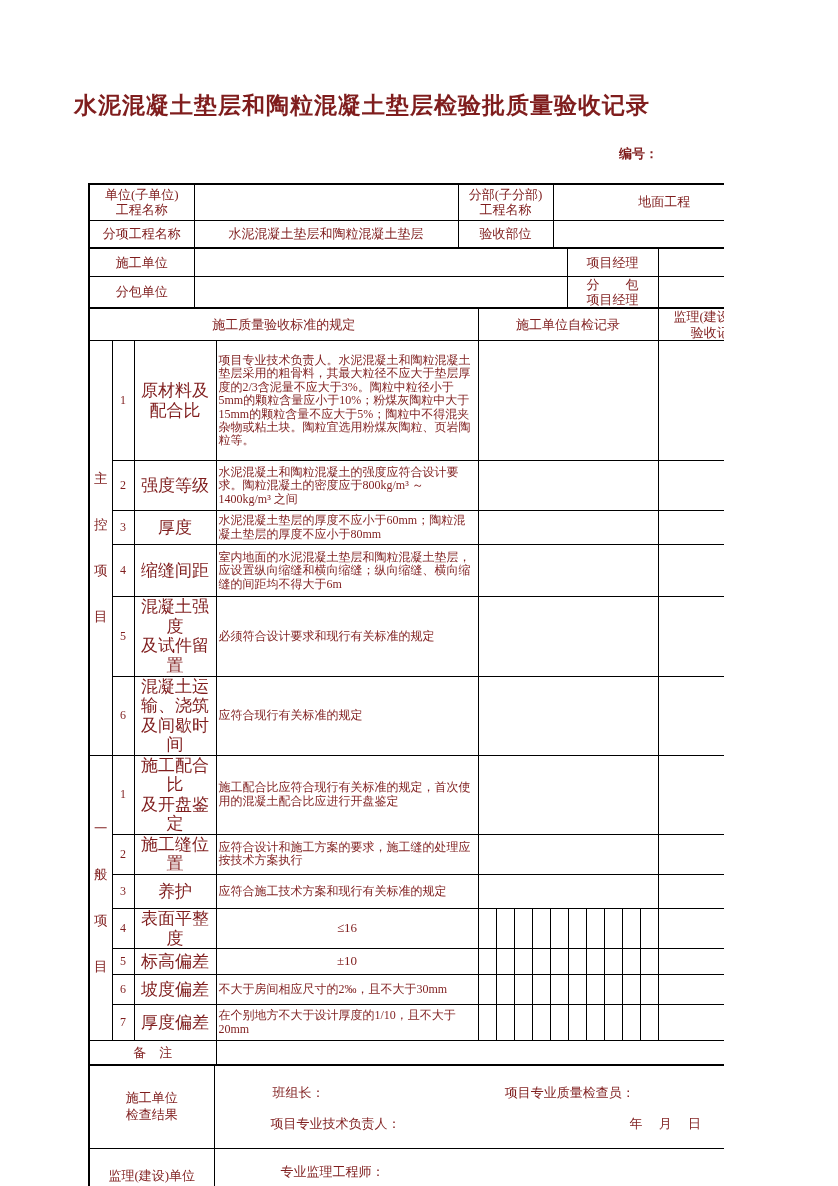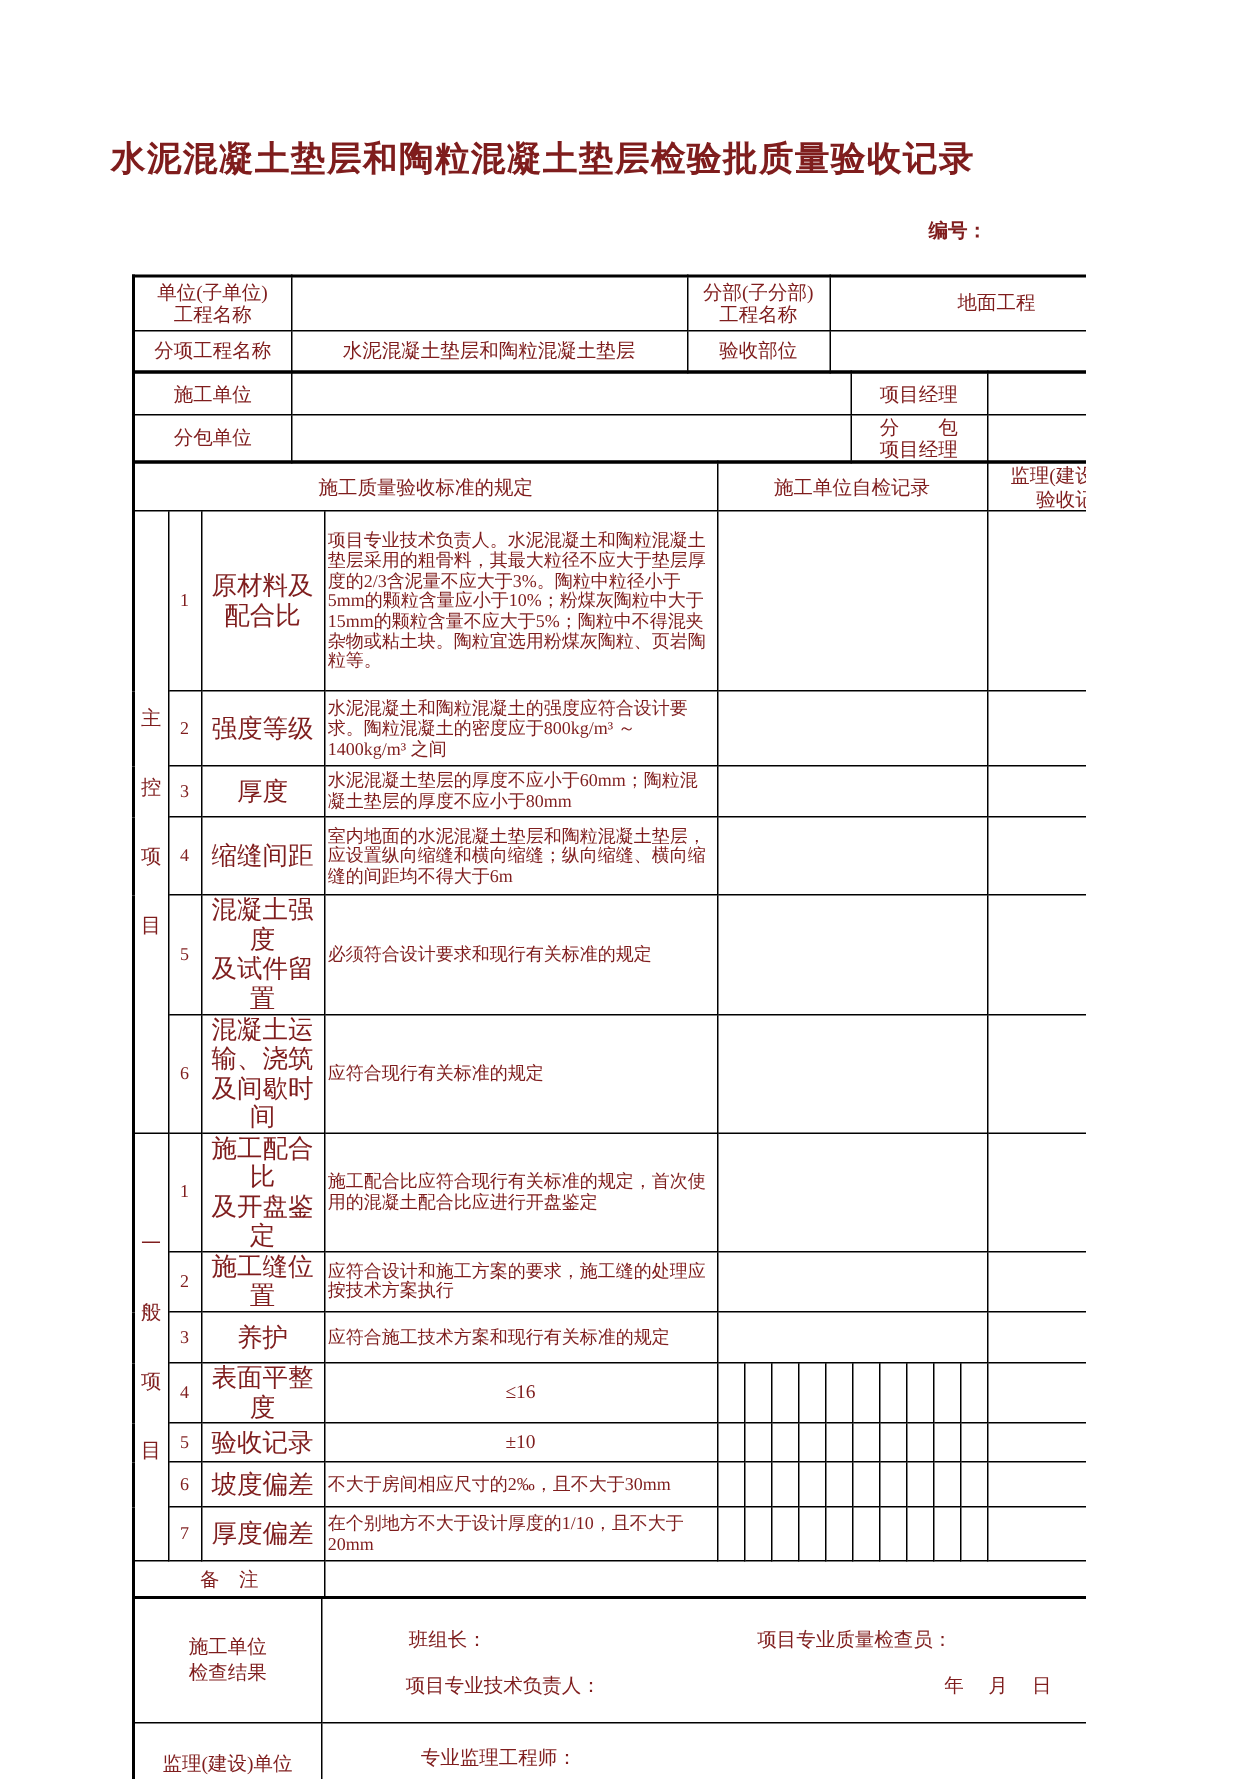--- a/index.html
+++ b/index.html
@@ -222,21 +222,21 @@
             <td class="sc"></td>
             <td class="sc"></td>
             <td class="sc"></td>
             <td class="sc"></td>
             <td class="sc"></td>
             <td class="sc"></td>
         <td class="blank"></td>
       </tr>
       <tr style="height:26px">
         <td class="num">5</td>
-        <td class="item">验收记录</td>
+        <td class="item">标高偏差</td>
         <td class="spec ctr">±10</td>
         <td class="sc"></td>
             <td class="sc"></td>
             <td class="sc"></td>
             <td class="sc"></td>
             <td class="sc"></td>
             <td class="sc"></td>
             <td class="sc"></td>
             <td class="sc"></td>
             <td class="sc"></td>

